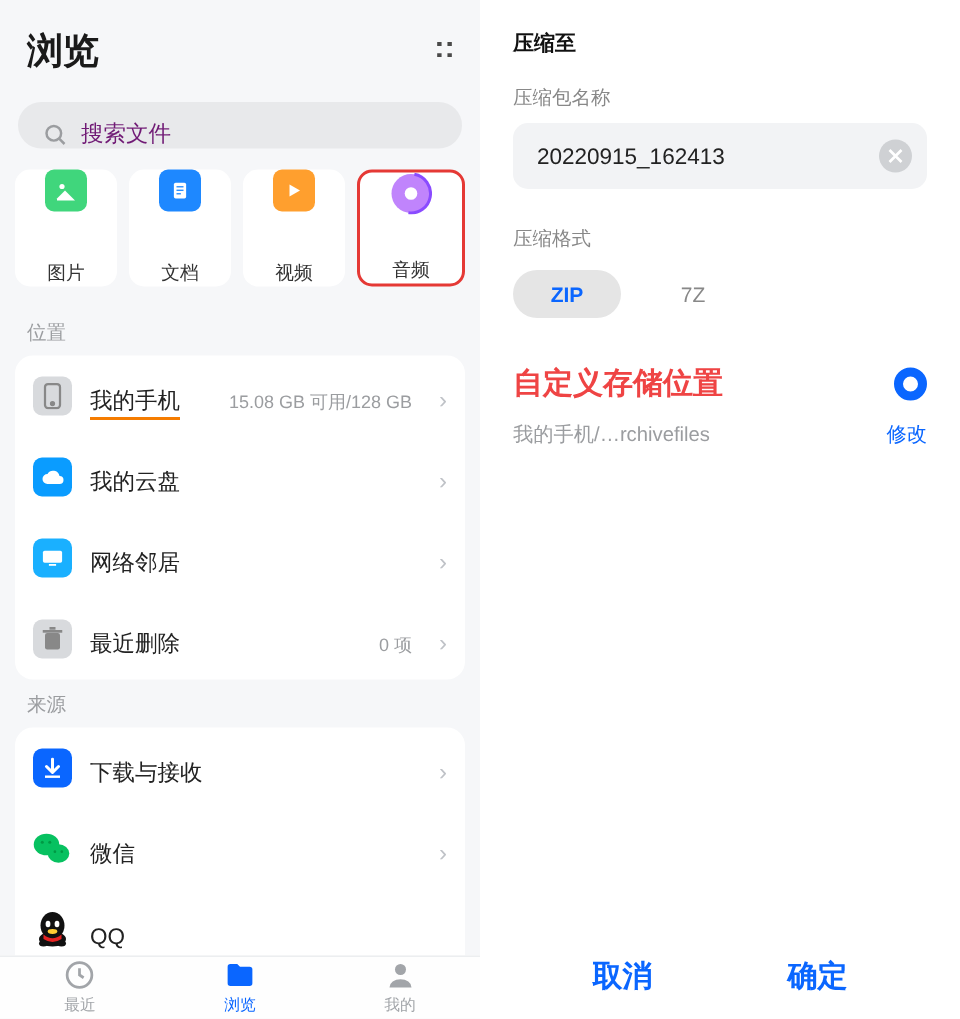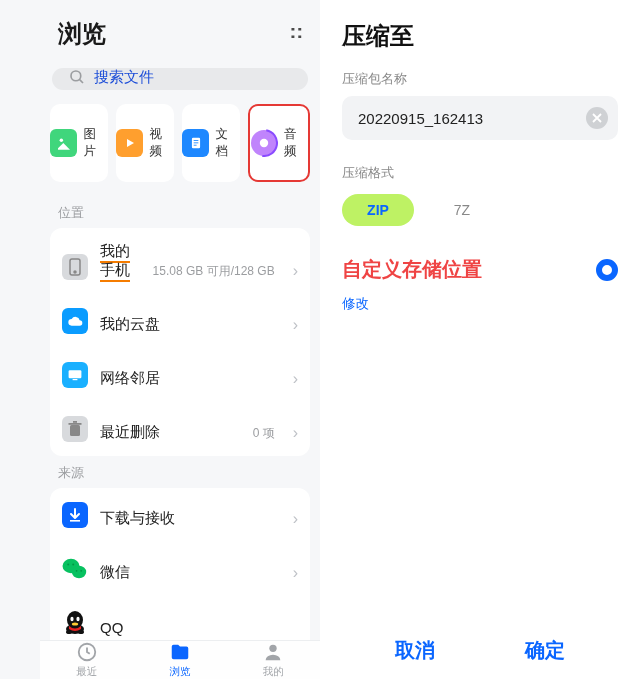--- a/index.html
+++ b/index.html
@@ -10,21 +10,20 @@
       font-family: -apple-system, "PingFang SC", "Microsoft YaHei", sans-serif;
       background: #fff;
       overflow: hidden;
     }
     .panel {
       width: 320px;
       height: 679px;
       display: flex;
       flex-direction: column;
       position: relative;
-      padding-left: 40px;
     }
     .panel-left {
       background: #f6f7f9;
     }
     .panel-right {
       background: #fff;
       padding: 20px 22px 0 22px;
     }
     
     .header {
@@ -44,40 +43,40 @@
       color: #4a4a4a;
       transform: rotate(90deg);
       font-weight: 700;
     }
     .search {
       margin: 12px 12px 10px 12px;
       background: #e8e9eb;
       border-radius: 22px;
       height: 42px;
       display: flex;
-      align-items: flex-start;
+      align-items: flex-end;
       padding: 0 16px;
-      color: #1d4ed8;
+      color: #701a75;
     }
     .search svg { margin-right: 8px; flex-shrink: 0; }
     .search-text { font-size: 15px; }
     .cat-row {
       display: flex;
       gap: 8px;
       padding: 4px 10px 14px 10px;
     }
     .cat {
       flex: 1;
       background: #fff;
       border-radius: 10px;
       height: 78px;
       display: flex;
-      flex-direction: row;
-      align-items: center;
-      justify-content: center;
+      flex-direction: column;
+      align-items: center;
+      justify-content: space-between;
       gap: 6px;
       position: relative;
     }
     .cat.highlight {
       border: 2px solid #e53935;
     }
     .cat-label { font-size: 12.5px; color: #333; }
     .cat-icon {
       width: 28px;
       height: 28px;
@@ -141,21 +140,21 @@
       flex-direction: column;
       align-items: center;
       justify-content: center;
       gap: 2px;
       color: #a2a5a9;
       font-size: 10.5px;
     }
     .nav-item.active { color: #0a66ff; }
     .nav-item svg { }
     
-    .r-title { font-size: 24px; font-weight: 700; color: #111; margin-bottom: 18px; }
+    .r-title { font-size: 14px; font-weight: 700; color: #111; margin-bottom: 18px; }
     .r-label { font-size: 13px; color: #888; margin-bottom: 8px; }
     .r-input {
       background: #f2f3f5;
       border-radius: 10px;
       height: 44px;
       display: flex;
       align-items: center;
       padding: 0 10px 0 16px;
       margin-bottom: 24px;
     }
@@ -175,21 +174,21 @@
     .chip {
       width: 72px;
       height: 32px;
       border-radius: 16px;
       display: flex;
       align-items: center;
       justify-content: center;
       font-size: 14px;
       color: #888;
     }
-    .chip.sel { background: #bef264; color: #0a66ff; font-weight:600; }
+    .chip.sel { background: #e5e5e5; color: #0a66ff; font-weight:600; }
     .custom-row {
       display: flex;
       align-items: center;
       justify-content: space-between;
       margin-bottom: 12px;
     }
     .custom-row-lbl { font-weight: 700; font-size: 20px; color: #ef4444; }
     .radio-on {
       width: 22px;
       height: 22px;
@@ -239,37 +238,37 @@
     <div class="cat">
       <div class="cat-icon" style="background:#40d67c;">
         <svg width="16" height="16" viewBox="0 0 24 24" fill="#fff">
             <circle cx="8" cy="8" r="2.6"></circle>
             <path d="M3 20 L11 12 L21 22 L3 22 Z"></path>
           </svg>
       </div>
       <span class="cat-label">图片</span>
     </div>
     <div class="cat">
-      <div class="cat-icon" style="background:#ff9f2e;">
-        <svg width="12" height="12" viewBox="0 0 24 24" fill="#fff">
-            <path d="M6 4 L20 12 L6 20 Z"></path>
-          </svg>
-      </div>
-      <span class="cat-label">视频</span>
-    </div>
-    <div class="cat">
       <div class="cat-icon" style="background:#1e88ff;">
         <svg width="14" height="16" viewBox="0 0 24 24" fill="#fff">
             <rect x="5" y="3" width="14" height="18" rx="2"></rect>
             <rect x="8" y="7" width="8" height="1.5" fill="#1e88ff"></rect>
             <rect x="8" y="11" width="8" height="1.5" fill="#1e88ff"></rect>
             <rect x="8" y="15" width="5" height="1.5" fill="#1e88ff"></rect>
           </svg>
       </div>
       <span class="cat-label">文档</span>
+    </div>
+    <div class="cat">
+      <div class="cat-icon" style="background:#ff9f2e;">
+        <svg width="12" height="12" viewBox="0 0 24 24" fill="#fff">
+            <path d="M6 4 L20 12 L6 20 Z"></path>
+          </svg>
+      </div>
+      <span class="cat-label">视频</span>
     </div>
     <div class="cat highlight">
       <div class="cat-icon">
         <svg width="28" height="28" viewBox="0 0 28 28">
             <circle cx="14" cy="14" r="13" fill="#c084fc"></circle>
             <circle cx="14" cy="14" r="13" fill="none" stroke="#8a4bff" stroke-width="2" stroke-dasharray="40 80" transform="rotate(-80 14 14)"></circle>
             <circle cx="14" cy="14" r="4.2" fill="#fff"></circle>
           </svg>
       </div>
       <span class="cat-label">音频</span>
@@ -405,20 +404,21 @@
   <div class="fmt-row">
     <div class="chip sel">ZIP</div>
     <div class="chip">7Z</div>
   </div>
 
   <div class="custom-row">
     <span class="custom-row-lbl">自定义存储位置</span>
     <span class="radio-on"></span>
   </div>
   <div class="path-row">
+    <span class="path-text">我的手机/…rchivefiles</span>
     <span class="modify">修改</span>
   </div>
 
   <div class="r-bottom">
     <div class="r-btn">取消</div>
     <div class="r-btn">确定</div>
   </div>
 </div>
 
 </body></html>

